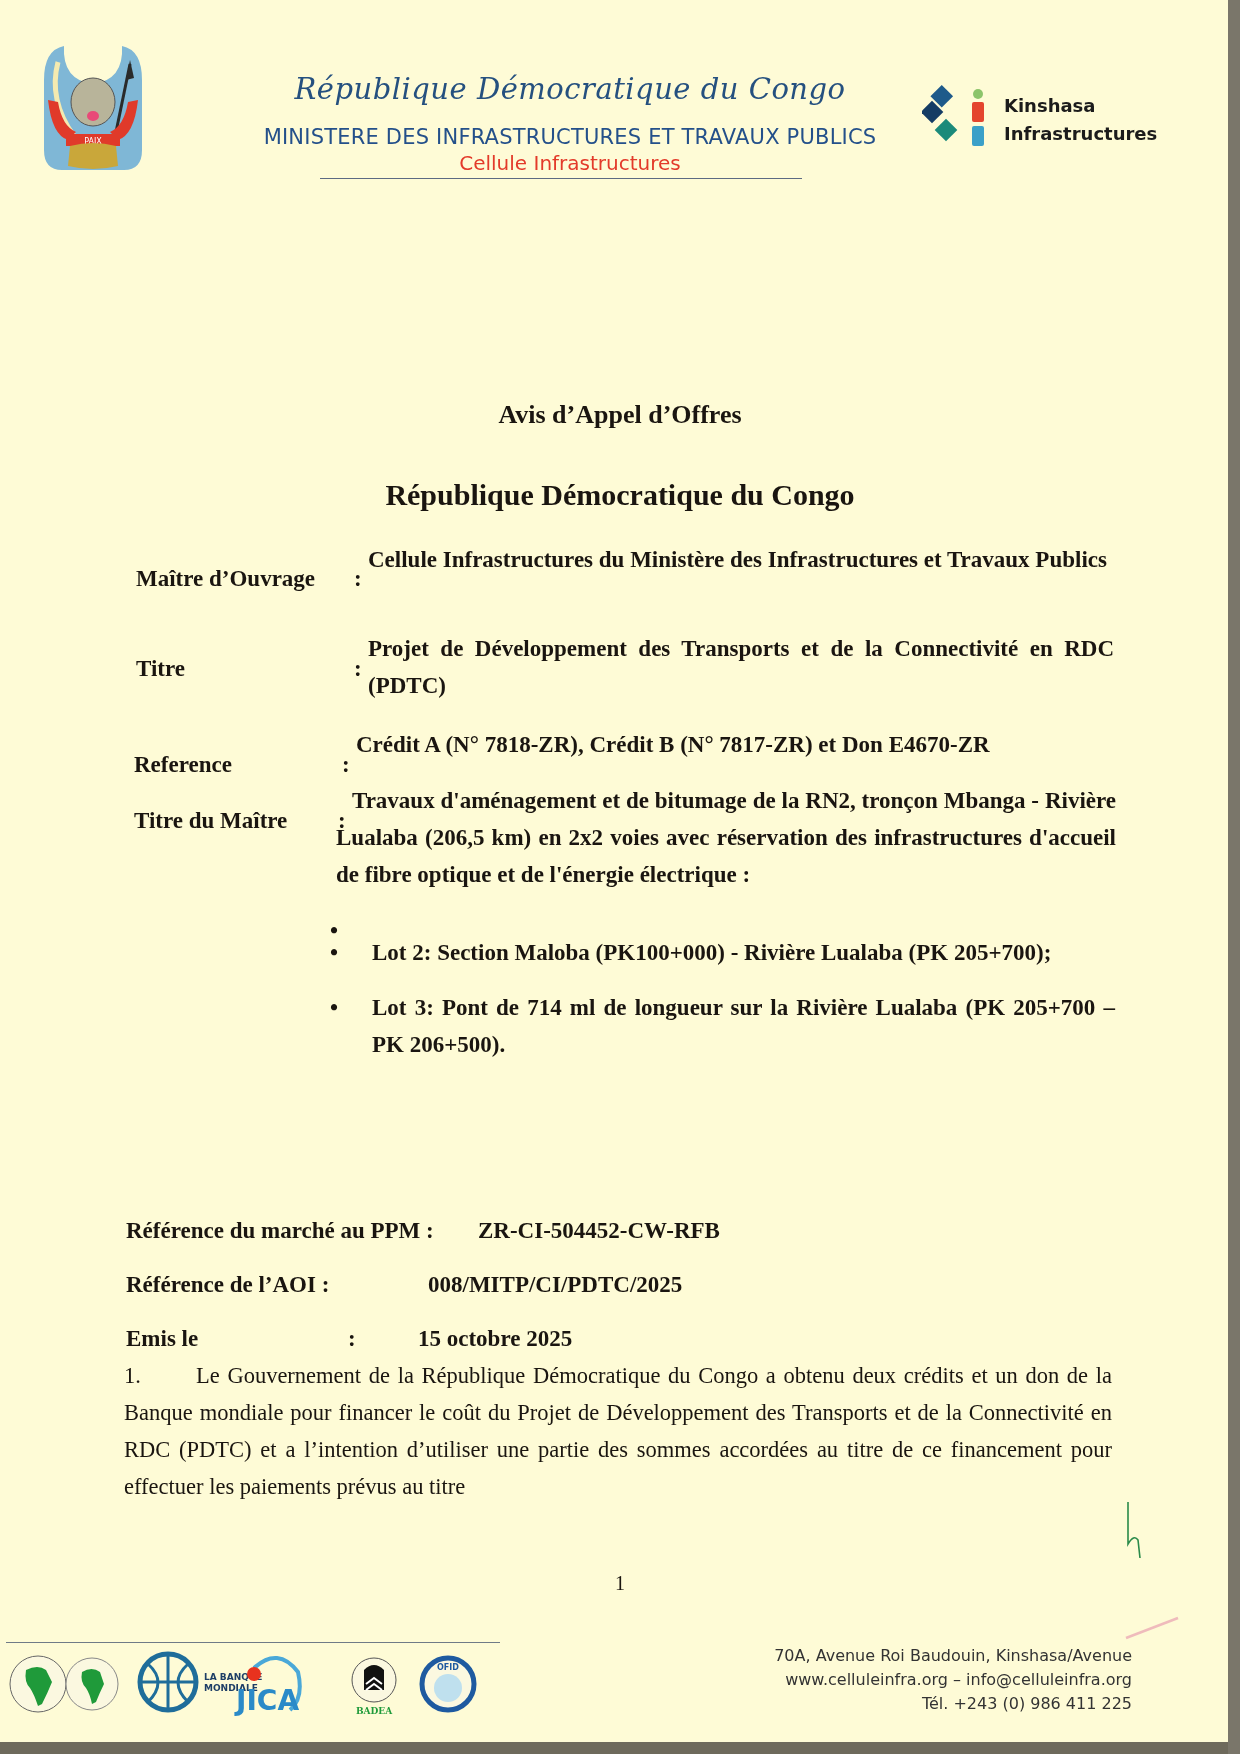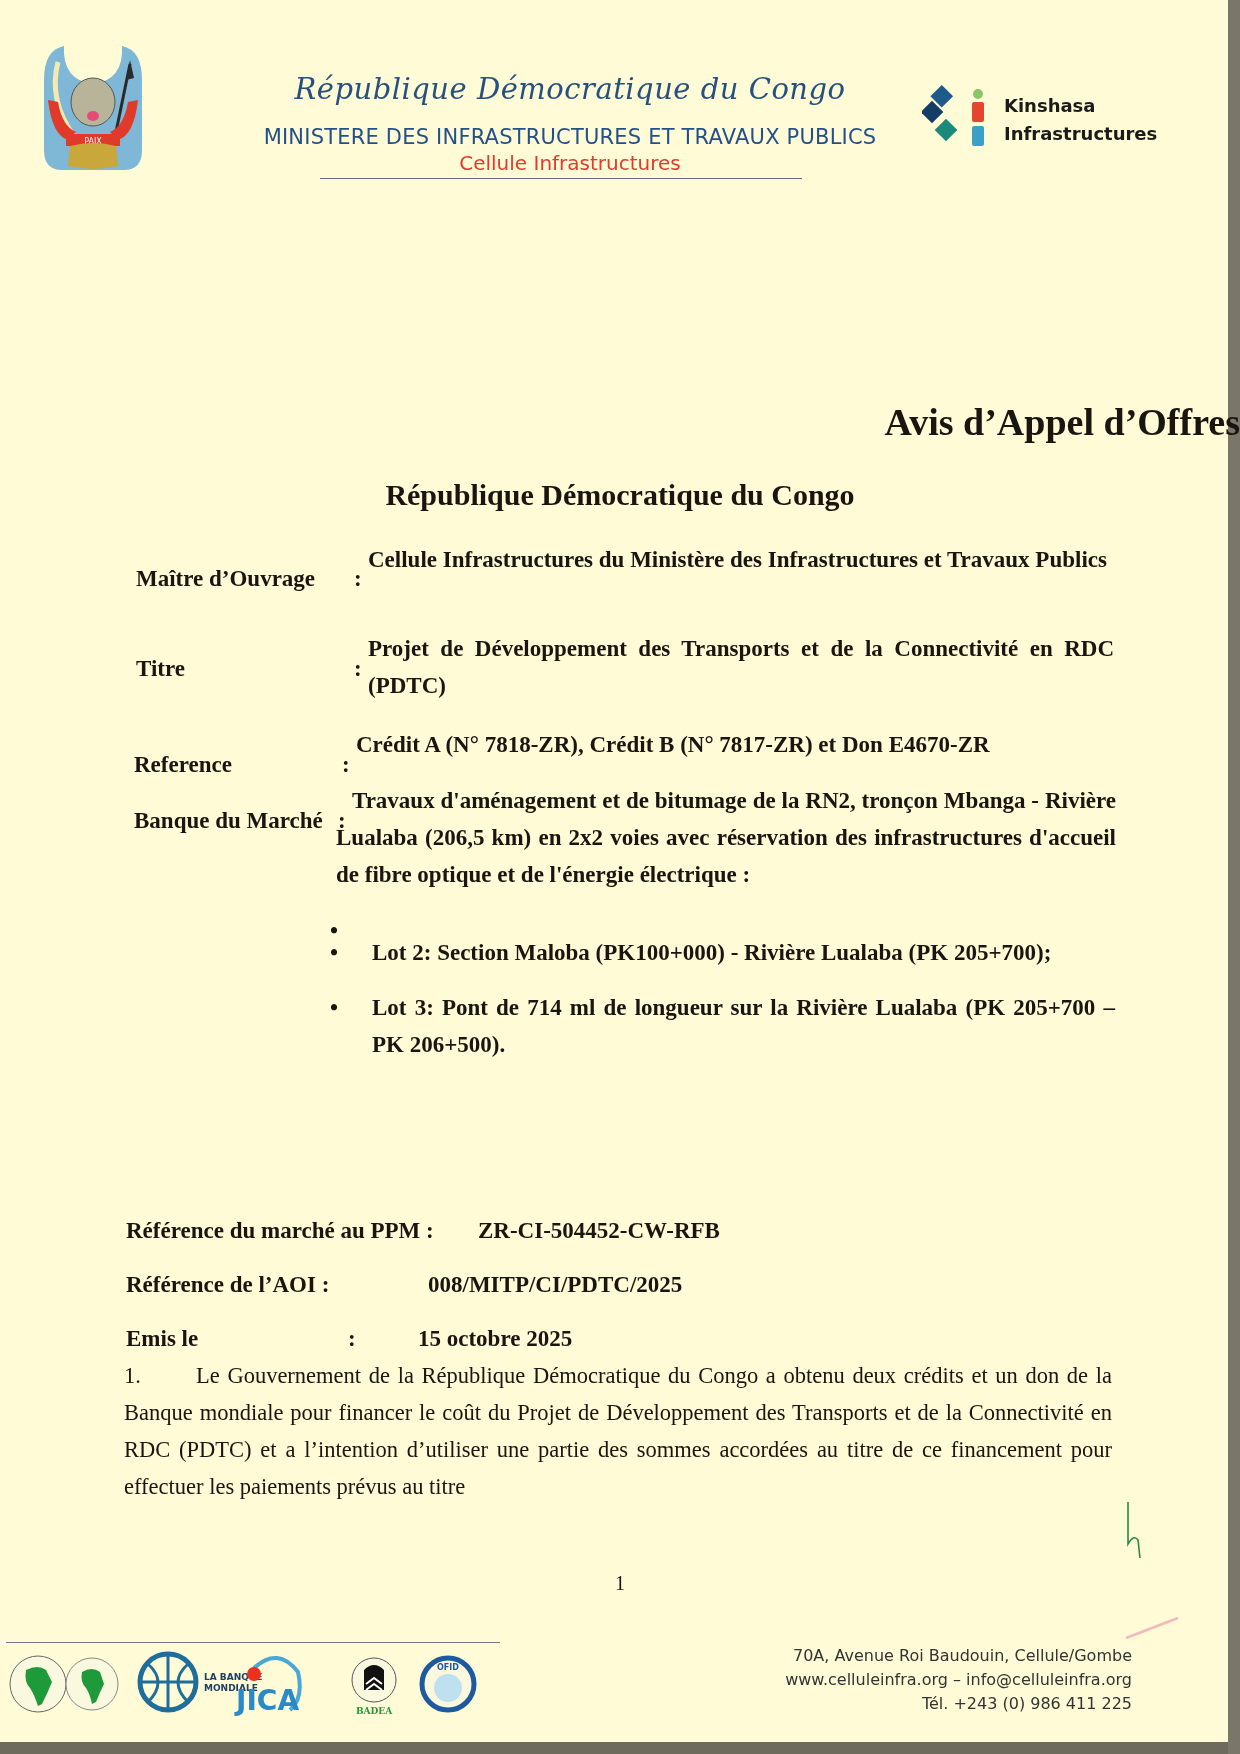--- a/index.html
+++ b/index.html
@@ -16,21 +16,21 @@
   .coat { position:absolute; left:34px; top:40px; width:118px; height:135px; }
   .hdr-center { position:absolute; left:230px; top:72px; width:680px; text-align:center; }
   .hdr-script { font-family:"DejaVu Serif", serif; font-style:italic; color:#25507f; font-size:29px; letter-spacing:0.5px; }
   .hdr-ministry { font-family:"DejaVu Sans", sans-serif; color:#24508a; font-size:21px; margin-top:19px; letter-spacing:0.2px; }
   .hdr-cellule { font-family:"DejaVu Sans", sans-serif; color:#e33a2a; font-size:20px; margin-top:2px; }
   .hdr-line { position:absolute; left:320px; top:178px; width:482px; border-top:1.5px solid #5d6a82; }
   .logo-right { position:absolute; left:922px; top:84px; width:220px; height:70px; }
   .logo-text { position:absolute; left:1004px; top:92px; font-family:"DejaVu Sans", sans-serif; font-weight:bold; color:#1b1b1b; font-size:18px; line-height:28px; }
 
   
-  .title { position:absolute; left:0; width:1240px; top:400px; text-align:right; font-size:38px; font-weight:bold; }
+  .title { position:absolute; left:0; width:1240px; top:400px; text-align:center; font-size:26px; font-weight:bold; }
   .subtitle { position:absolute; left:0; width:1240px; top:478px; text-align:center; font-size:30px; font-weight:bold; }
 
   
   .row { position:absolute; font-size:23px; font-weight:bold; line-height:37px; }
   .lbl { position:absolute; white-space:nowrap;margin-top:20px; }
   .val { position:absolute; text-align:justify; }
   .val.last { text-align-last:left; }
   .just { text-align:justify; text-align-last:justify; }
 
   ul.lots { position:absolute; left:330px; width:785px; top:912px; margin:0; padding:0; list-style:none; font-size:23px; font-weight:bold; line-height:37px; }
@@ -105,21 +105,21 @@
   <div class="val last" style="left:232px; top:0; width:746px; text-indent:0;">Projet de Développement des Transports et de la Connectivité en RDC (PDTC)</div>
 </div>
 
 <div class="row" style="left:134px; top:726px; width:980px;">
   <span class="lbl" style="left:0; top:0;">Reference</span>
   <span class="lbl" style="left:208px; top:0;">:</span>
   <div class="val" style="left:222px; top:0; width:760px;">Crédit A (N° 7818-ZR), Crédit B (N° 7817-ZR) et Don E4670-ZR</div>
 </div>
 
 <div class="row" style="left:134px; top:782px; width:980px;">
-  <span class="lbl" style="left:0; top:0;">Banque du Marché</span>
+  <span class="lbl" style="left:0; top:0;">Titre du Maître</span>
   <span class="lbl" style="left:204px; top:0;">:</span>
   <div class="val last" style="left:202px; top:0; width:780px; text-indent:16px;">Travaux d'aménagement et de bitumage de la RN2, tronçon Mbanga - Rivière Lualaba (206,5 km) en 2x2 voies avec réservation des infrastructures d'accueil de fibre optique et de l'énergie électrique :</div>
 </div>
 
 <ul class="lots">
   <li style="margin-bottom:22px;"><span class="bullet">•</span></li>
   <li style="margin-bottom:18px; text-align-last:left;"><span class="bullet">•</span><span>Lot 2: Section Maloba (PK100+000) - Rivière Lualaba (PK 205+700);</span></li>
   <li><span class="bullet">•</span><span>Lot 3: Pont de 714 ml de longueur sur la Rivière Lualaba (PK 205+700 – PK 206+500).</span></li>
 </ul>
 
@@ -178,16 +178,16 @@
     <text x="366" y="66" font-size="9" font-weight="bold" fill="#1f9a3a" text-anchor="middle" font-family="DejaVu Serif, serif">BADEA</text>
   </g>
   <g>
     <circle cx="440" cy="36" r="26" fill="#fbf8e0" stroke="#1e5aa0" stroke-width="5"></circle>
     <circle cx="440" cy="40" r="14" fill="#bfe0ee"></circle>
     <text x="440" y="22" font-size="8" font-weight="bold" fill="#1e5aa0" text-anchor="middle" font-family="DejaVu Sans, sans-serif">OFID</text>
   </g>
 </svg>
 
 <div class="footer-addr">
-  <div>70A,  Avenue Roi Baudouin, Cellule/Gombe</div>
+  <div>70A,  Avenue Roi Baudouin, Kinshasa/Avenue</div>
   <div>www.celluleinfra.org – info@celluleinfra.org</div>
   <div>Tél. +243 (0) 986 411 225</div>
 </div>
 
 </body></html>

